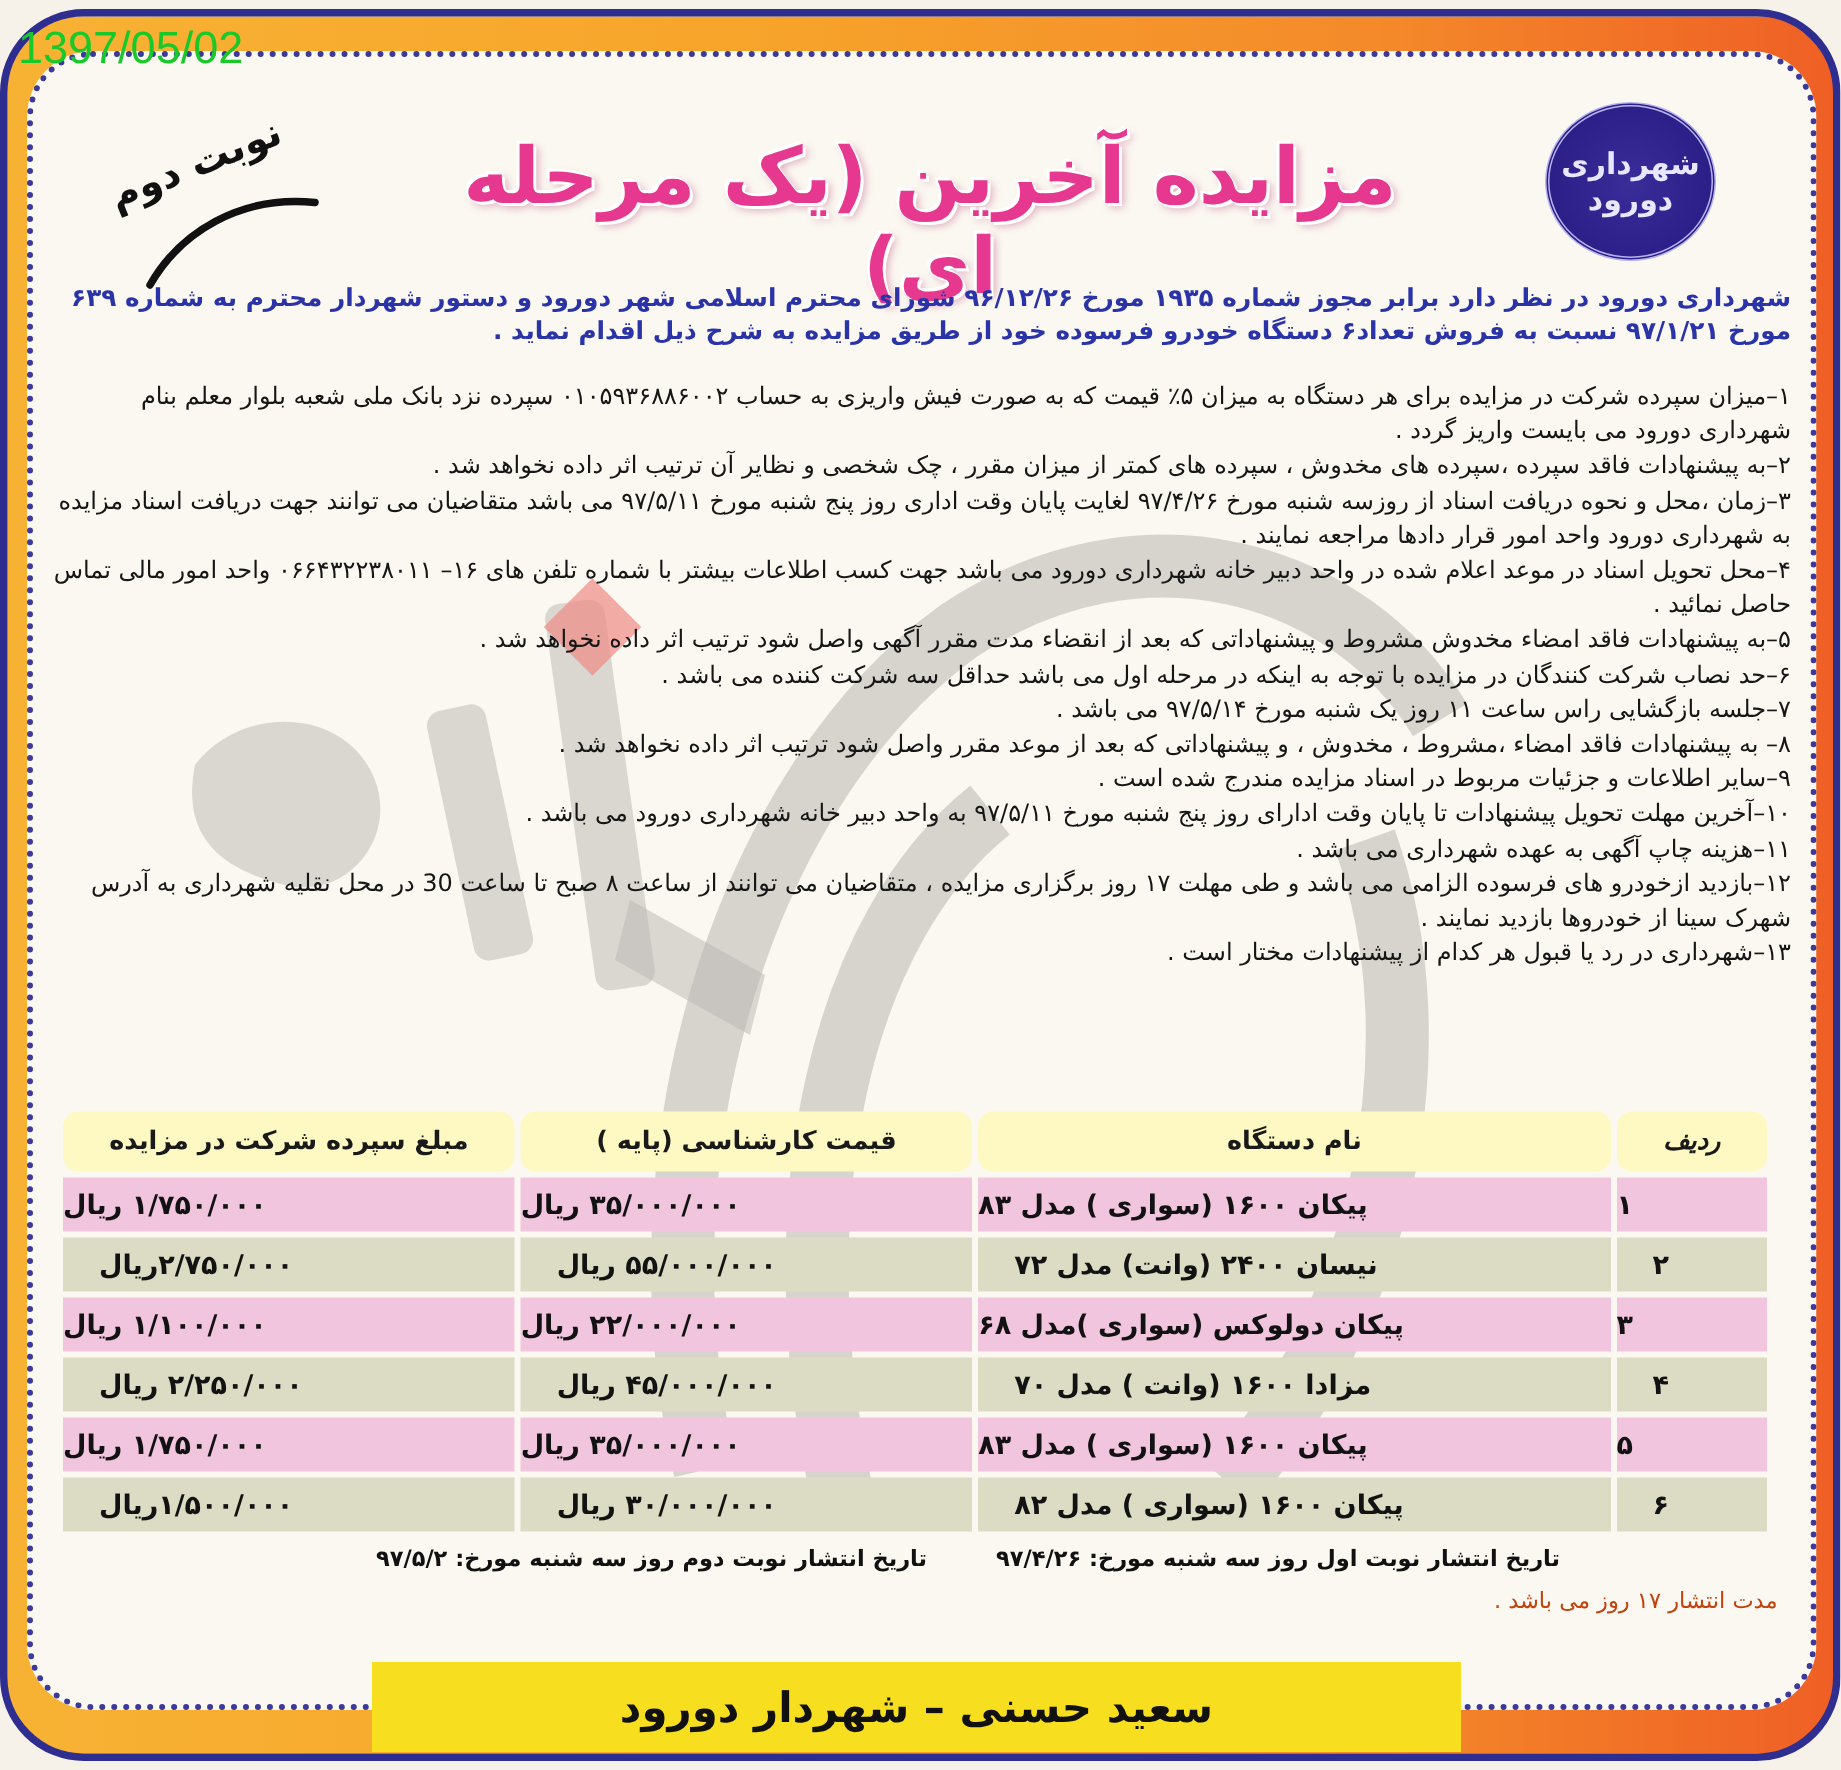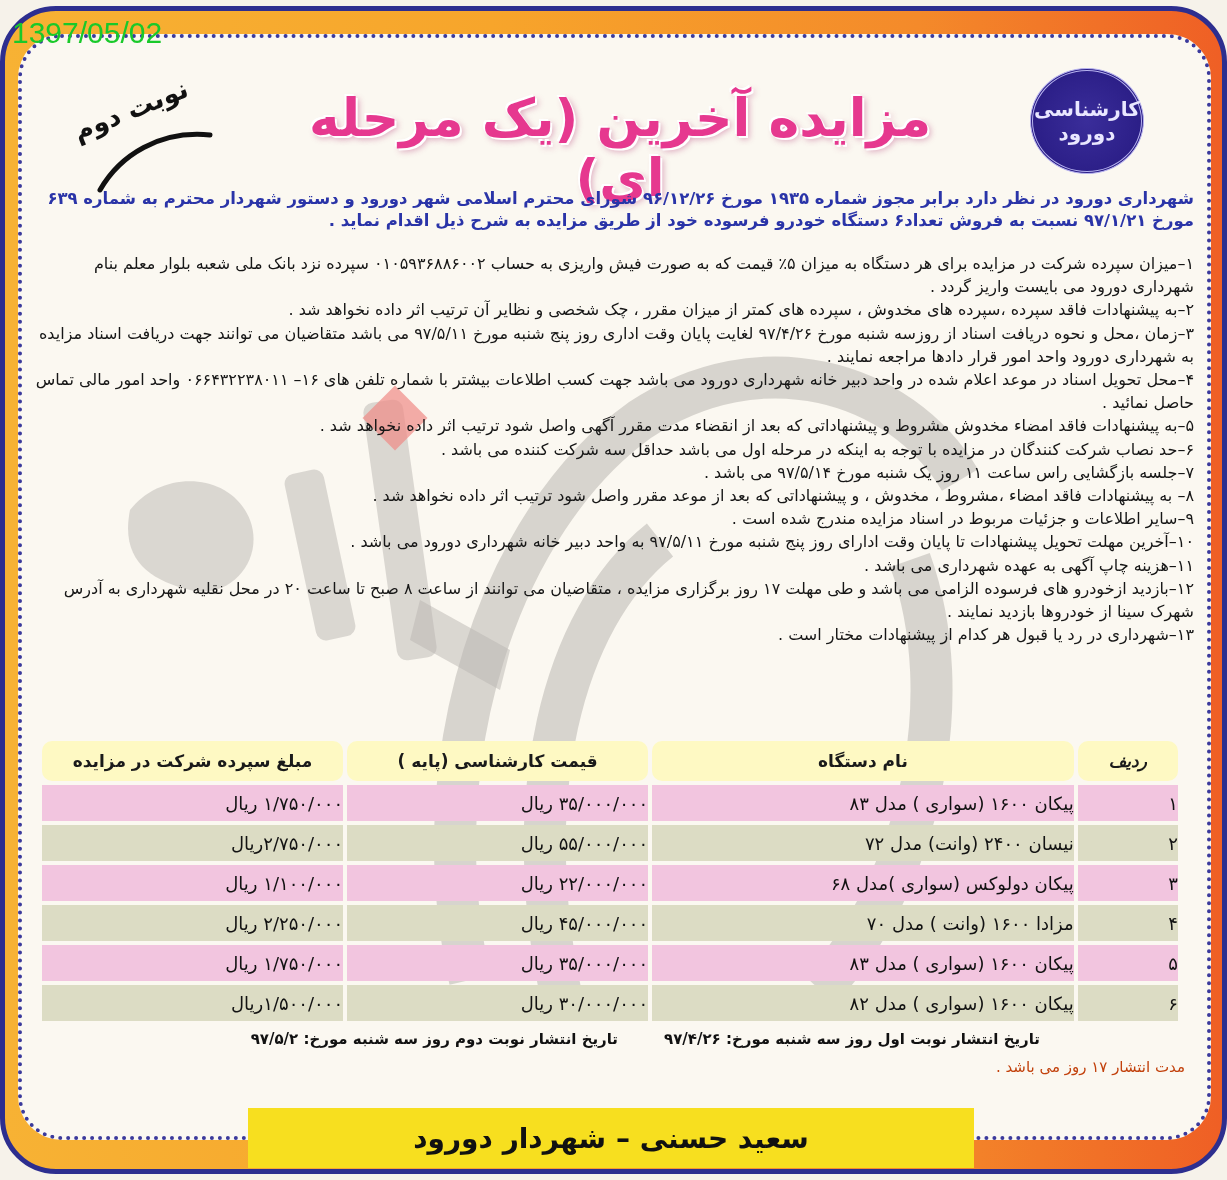--- a/index.html
+++ b/index.html
@@ -64,21 +64,21 @@
   .clause { display: block; }
 
   .table {
     position: absolute; left: 38px; top: 737px; width: 1144px; direction: rtl;
     border-collapse: separate; border-spacing: 4px;
   }
   .table th {
     background: #fef9c3; height: 40px; font-weight: bold; font-size: 17px; color: #1a1a1a; text-align: center; border-radius: 10px;
   }
   .table td {
-    height: 36px; font-weight: normal; font-size: 18px; color: #121212; text-align: right;
+    height: 36px; font-weight: bold; font-size: 18px; color: #121212; text-align: left;
   }
   .table tr.pink td { background: #f2c5df; }
   .table tr.green td { background: #dcdcc4; padding-left: 24px; }
   .col-row { width: 100px; font-style: italic; }
   .col-name { width: 420px; }
   .col-price { width: 300px; }
   .col-dep { width: 300px; }
 
   .pub-line {
     position: absolute; left: 40px; top: 1030px; width: 1000px; direction: rtl; text-align: right;
@@ -123,39 +123,39 @@
   <div class="second-round">
     <span>نوبت دوم</span>
     <svg width="170" height="110" viewBox="0 0 170 110">
       <path d="M 50 105 C 70 70 110 45 160 50" fill="none" stroke="#111" stroke-width="5" stroke-linecap="round"></path>
     </svg>
   </div>
 
   <div class="title">مزایده آخرین (یک مرحله ای)</div>
 
   <div class="logo">
-    <span>کارشناسی</span>
+    <span>شهرداری</span>
     <span>دورود</span>
   </div>
 
   <div class="intro">شهرداری دورود در نظر دارد برابر مجوز شماره ۱۹۳۵ مورخ ۹۶/۱۲/۲۶ شورای محترم اسلامی شهر دورود و دستور شهردار محترم به شماره ۶۳۹ مورخ ۹۷/۱/۲۱ نسبت به فروش تعداد۶ دستگاه خودرو فرسوده خود از طریق مزایده به شرح ذیل اقدام نماید .</div>
 
   <div class="clauses">
     <span class="clause">۱–میزان سپرده شرکت در مزایده برای هر دستگاه به میزان ۵٪ قیمت که به صورت فیش واریزی به حساب ۰۱۰۵۹۳۶۸۸۶۰۰۲ سپرده نزد بانک ملی شعبه بلوار معلم بنام شهرداری دورود می بایست واریز گردد .</span>
     <span class="clause">۲–به پیشنهادات فاقد سپرده ،سپرده های مخدوش ، سپرده های کمتر از میزان مقرر ، چک شخصی و نظایر آن ترتیب اثر داده نخواهد شد .</span>
     <span class="clause">۳–زمان ،محل و نحوه دریافت اسناد از روزسه شنبه مورخ ۹۷/۴/۲۶ لغایت پایان وقت اداری روز پنج شنبه مورخ ۹۷/۵/۱۱ می باشد متقاضیان می توانند جهت دریافت اسناد مزایده به شهرداری دورود واحد امور قرار دادها مراجعه نمایند .</span>
     <span class="clause">۴–محل تحویل اسناد در موعد اعلام شده در واحد دبیر خانه شهرداری دورود می باشد جهت کسب اطلاعات بیشتر با شماره تلفن های ۱۶– ۰۶۶۴۳۲۲۳۸۰۱۱ واحد امور مالی تماس حاصل نمائید .</span>
     <span class="clause">۵–به پیشنهادات فاقد امضاء مخدوش مشروط و پیشنهاداتی که بعد از انقضاء مدت مقرر آگهی واصل شود ترتیب اثر داده نخواهد شد .</span>
     <span class="clause">۶–حد نصاب شرکت کنندگان در مزایده با توجه به اینکه در مرحله اول می باشد حداقل سه شرکت کننده می باشد .</span>
     <span class="clause">۷–جلسه بازگشایی راس ساعت ۱۱ روز یک شنبه مورخ ۹۷/۵/۱۴ می باشد .</span>
     <span class="clause">۸– به پیشنهادات فاقد امضاء ،مشروط ، مخدوش ، و پیشنهاداتی که بعد از موعد مقرر واصل شود ترتیب اثر داده نخواهد شد .</span>
     <span class="clause">۹–سایر اطلاعات و جزئیات مربوط در اسناد مزایده مندرج شده است .</span>
     <span class="clause">۱۰–آخرین مهلت تحویل پیشنهادات تا پایان وقت ادارای روز پنج شنبه مورخ ۹۷/۵/۱۱ به واحد دبیر خانه شهرداری دورود می باشد .</span>
     <span class="clause">۱۱–هزینه چاپ آگهی به عهده شهرداری می باشد .</span>
-    <span class="clause">۱۲–بازدید ازخودرو های فرسوده الزامی می باشد و طی مهلت ۱۷ روز برگزاری مزایده ، متقاضیان می توانند از ساعت ۸ صبح تا ساعت ۲۰ در محل نقلیه شهرداری به آدرس شهرک سینا از خودروها بازدید نمایند .</span>
+    <span class="clause">۱۲–بازدید ازخودرو های فرسوده الزامی می باشد و طی مهلت ۱۷ روز برگزاری مزایده ، متقاضیان می توانند از ساعت ۸ صبح تا ساعت 30 در محل نقلیه شهرداری به آدرس شهرک سینا از خودروها بازدید نمایند .</span>
     <span class="clause">۱۳–شهرداری در رد یا قبول هر کدام از پیشنهادات مختار است .</span>
   </div>
 
   <table class="table">
     <thead>
       <tr>
         <th class="col-row">ردیف</th>
         <th class="col-name">نام دستگاه</th>
         <th class="col-price">قیمت کارشناسی (پایه )</th>
         <th class="col-dep">مبلغ سپرده شرکت در مزایده</th>

